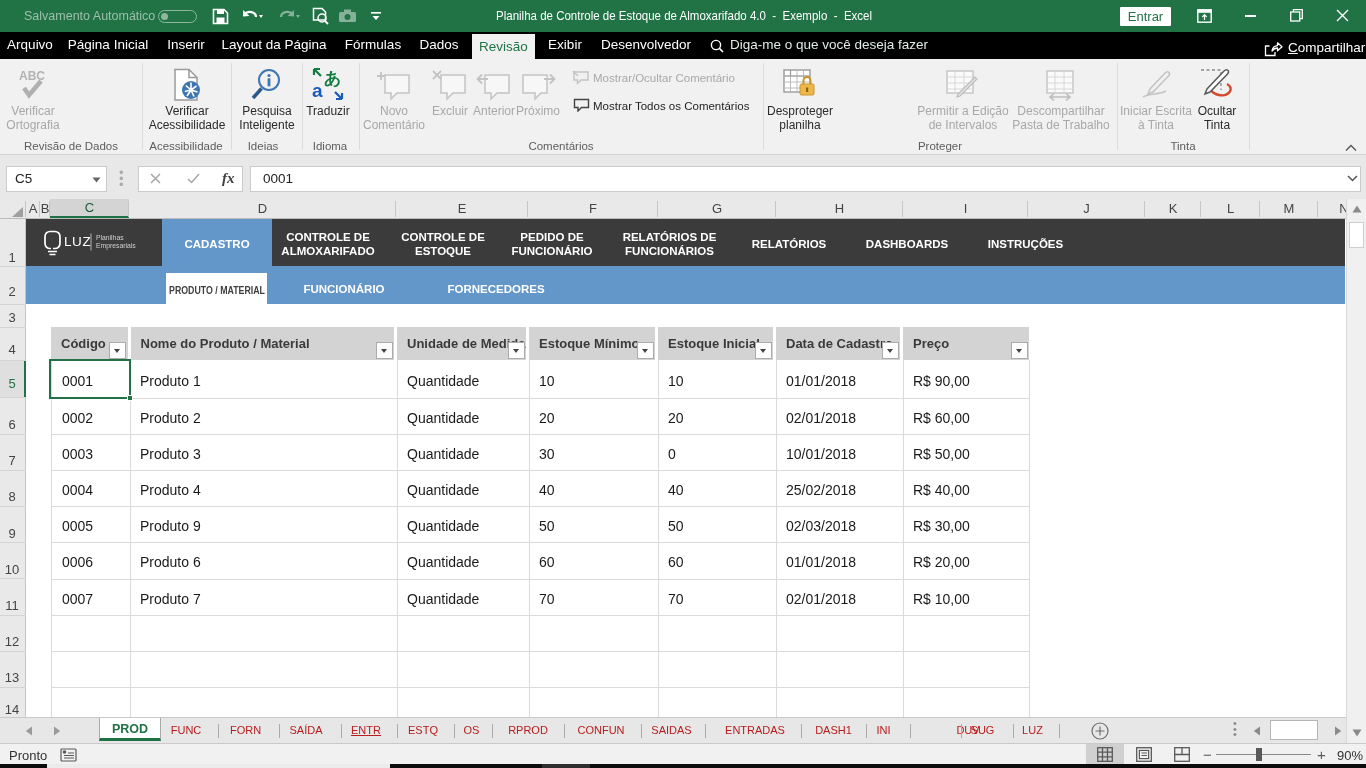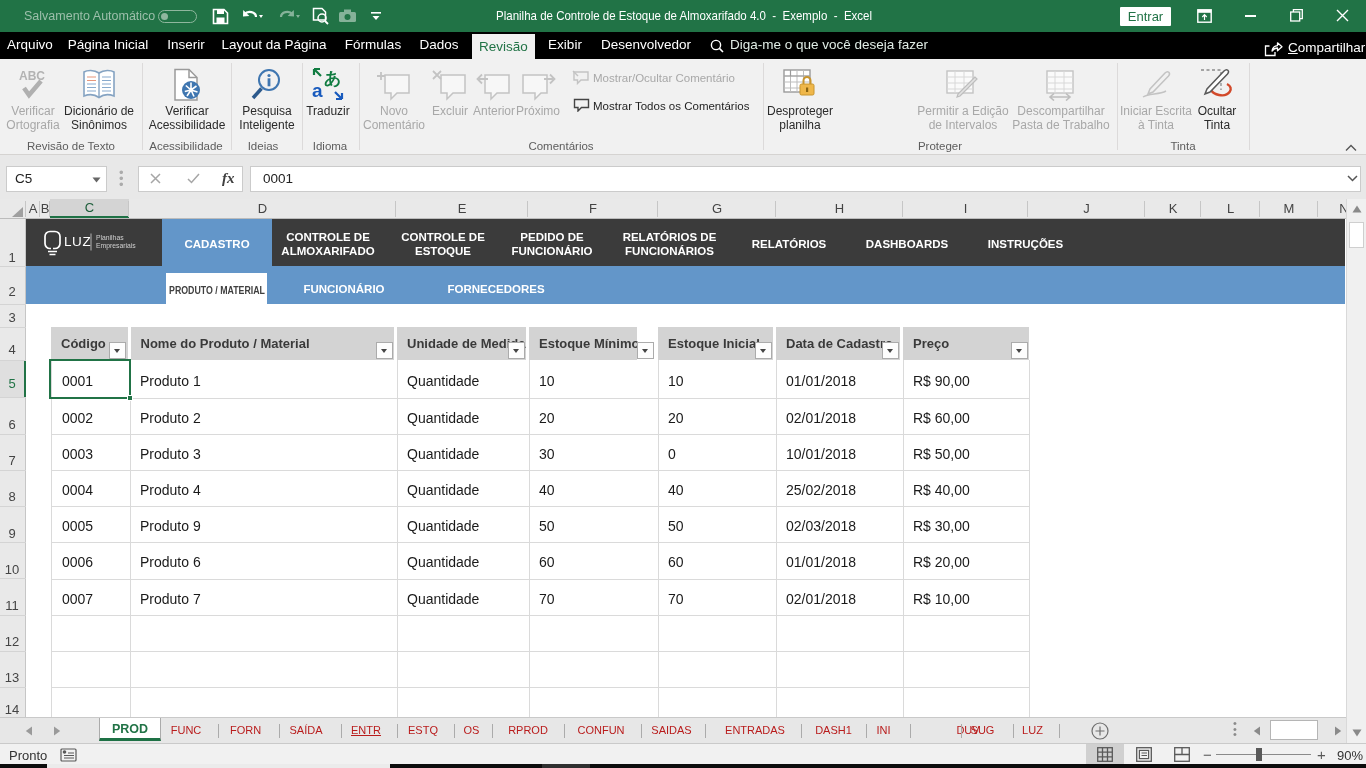--- a/index.html
+++ b/index.html
@@ -123,32 +123,20 @@
       </svg>
  <div class="rtab" style="left:1288px;top:3px;font-size:13.5px;"><span style="text-decoration:underline">C</span>ompartilhar</div>
 </div>
 <div class="ab" id="ribbon">
  <div class="rbtn dis" style="left:-5px;width:76px;"><div class="ric">
           <svg width="34" height="34" viewBox="0 0 34 34">
             <text x="3" y="12" font-size="12" font-weight="bold" fill="#b3b3b3" font-family="Liberation Sans">ABC</text>
             <path d="M8 20 L13 27 L25 13" fill="none" stroke="#b0b0b0" stroke-width="4.5"></path>
           </svg>
         </div>Verificar<br>Ortografia</div>
- <div class="rbtn" style="left:56px;width:86px;"><div class="ric">
-          <svg width="36" height="32" viewBox="0 0 36 32">
-            <path d="M18 4 C13 0.5,6 1,3 3 V27 C8 25,14 25.5,18 28.5 C22 25.5,28 25,33 27 V3 C30 1,23 0.5,18 4 Z" fill="#fff" stroke="#85a3c2" stroke-width="1.6"></path>
-            <path d="M18 4 V28.5" stroke="#85a3c2" stroke-width="1.4"></path>
-            <g stroke="#e8967a" stroke-width="1.2">
-              <path d="M6 8 h9 M6 11.5 h9"></path>
-            </g>
-            <g stroke="#88aacd" stroke-width="1.2">
-              <path d="M6 15 h9 M6 18.5 h9 M6 22 h9 M21 8 h9 M21 11.5 h9 M21 15 h9 M21 18.5 h9 M21 22 h9"></path>
-            </g>
-          </svg>
-        </div>Dicionário de<br>Sinônimos</div>
  <div class="gdiv" style="left:142px;"></div>
  <div class="rbtn" style="left:144px;width:86px;"><div class="ric">
           <svg width="32" height="34" viewBox="0 0 32 34">
             <path d="M4 1.5 H18 L26 9.5 V32 H4 Z" fill="#fff" stroke="#9a9a9a" stroke-width="1.5"></path>
             <path d="M18 1.5 V9.5 H26" fill="none" stroke="#9a9a9a" stroke-width="1.5"></path>
             <circle cx="20" cy="22" r="9" fill="#3f76b0"></circle>
             <g stroke="#fff" stroke-width="1.6">
               <path d="M20 22 V14.5 M20 22 L25.5 18 M20 22 L26.5 24 M20 22 L23 28.5 M20 22 L16 28 M20 22 L13.8 23.5 M20 22 L14.8 17.5"></path>
             </g>
           </svg>
@@ -238,21 +226,21 @@
           </svg>
         </div>Iniciar Escrita<br>à Tinta</div>
  <div class="rbtn" style="left:1182px;width:70px;"><div class="ric">
           <svg width="36" height="34" viewBox="0 0 36 34">
             <path d="M2 2 H22 V22" fill="none" stroke="#8a8a8a" stroke-width="1.3" stroke-dasharray="3 2.5"></path>
             <path d="M28 16 C36 20,30 29,20 27 C12 25.5,10 20,14 18" fill="none" stroke="#d2492a" stroke-width="2.4"></path>
             <path d="M25 3 C28 0,31 3,28.5 6 L11 24 L6 26 L8 21 Z" fill="#fff" stroke="#5a5a5a" stroke-width="1.5"></path>
           </svg>
         </div>Ocultar<br>Tinta</div>
  <div class="gdiv" style="left:1249px;"></div>
- <div class="glab ctr" style="left:71px;">Revisão de Texto</div>
+ <div class="glab ctr" style="left:71px;">Revisão de Dados</div>
  <div class="glab ctr" style="left:186px;">Acessibilidade</div>
  <div class="glab ctr" style="left:263px;">Ideias</div>
  <div class="glab ctr" style="left:330px;">Idioma</div>
  <div class="glab ctr" style="left:561px;">Comentários</div>
  <div class="glab ctr" style="left:940px;">Proteger</div>
  <div class="glab ctr" style="left:1183px;">Tinta</div>
  <svg class="ab" style="left:1345px;top:85px" width="12" height="8" viewBox="0 0 12 8">
         <path d="M1 6.5 L6 1.5 L11 6.5" fill="none" stroke="#555" stroke-width="1.3"></path>
       </svg>
 </div>
@@ -332,21 +320,21 @@
 <div class="ab" style="left:166px;top:54px;width:101px;height:31px;background:#fff;"></div>
 <div class="ab" style="left:216.5px;top:65px;font-weight:bold;font-size:11px;color:#3f3f3f;white-space:nowrap;transform:translateX(-50%) scaleX(0.8);">PRODUTO / MATERIAL</div>
 <div class="nav1 ctr" style="left:344px;top:64px;font-size:11.5px;">FUNCIONÁRIO</div>
 <div class="nav1 ctr" style="left:496px;top:64px;font-size:11.5px;">FORNECEDORES</div>
 <div class="th" style="left:51px;width:76.5px;">Código</div>
 <div class="fb" style="left:109.0px;"></div>
 <div class="th" style="left:130.5px;width:263.5px;">Nome do Produto / Material</div>
 <div class="fb" style="left:375.5px;"></div>
 <div class="th" style="left:397px;width:129px;">Unidade de Medida</div>
 <div class="fb" style="left:507.5px;"></div>
-<div class="th" style="left:529px;width:108px;">Estoque Mínimo</div>
+<div class="th" style="left:529px;width:126px;">Estoque Mínimo</div>
 <div class="fb" style="left:636.5px;"></div>
 <div class="th" style="left:658px;width:115px;">Estoque Inicial</div>
 <div class="fb" style="left:754.5px;"></div>
 <div class="th" style="left:776px;width:124px;">Data de Cadastro</div>
 <div class="fb" style="left:881.5px;"></div>
 <div class="th" style="left:903px;width:126px;">Preço</div>
 <div class="fb" style="left:1010.5px;"></div>
 <div class="vline" style="left:50.5px;top:141px;height:357px;"></div>
 <div class="vline" style="left:129.5px;top:141px;height:357px;"></div>
 <div class="vline" style="left:396.5px;top:141px;height:357px;"></div>

